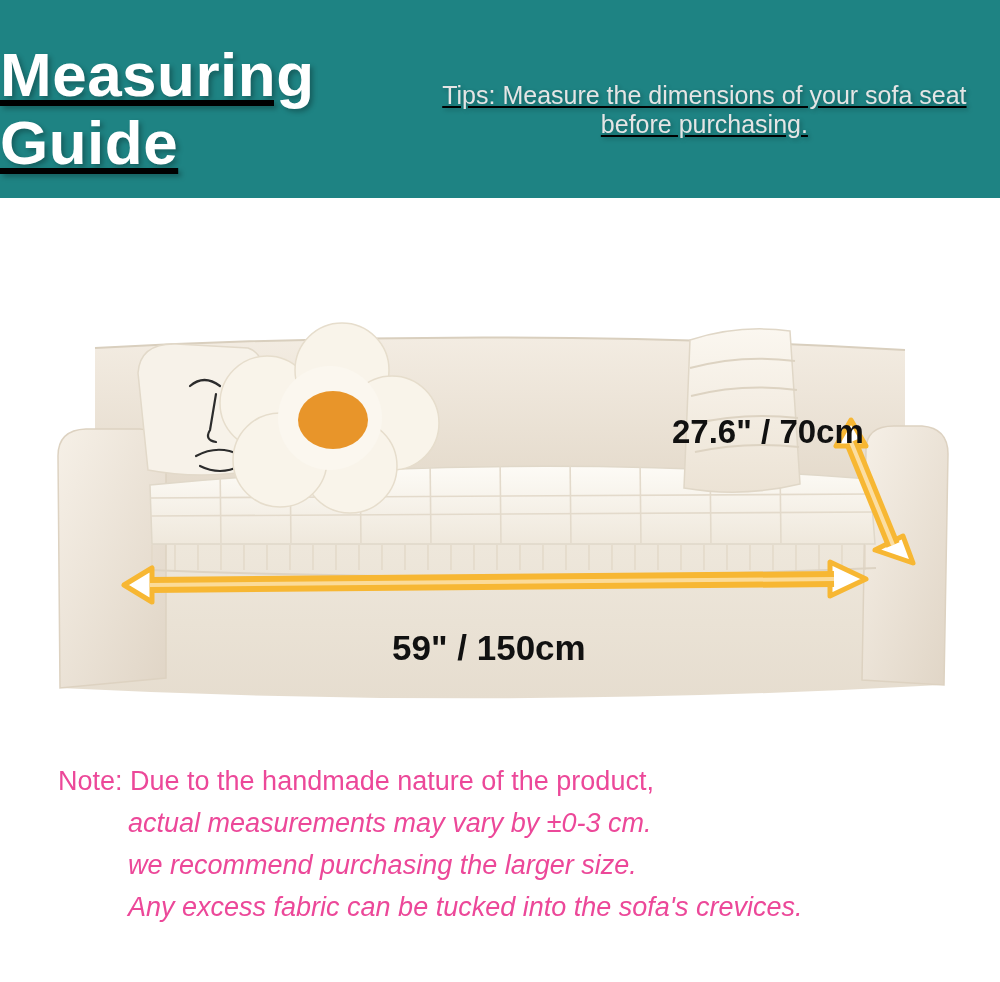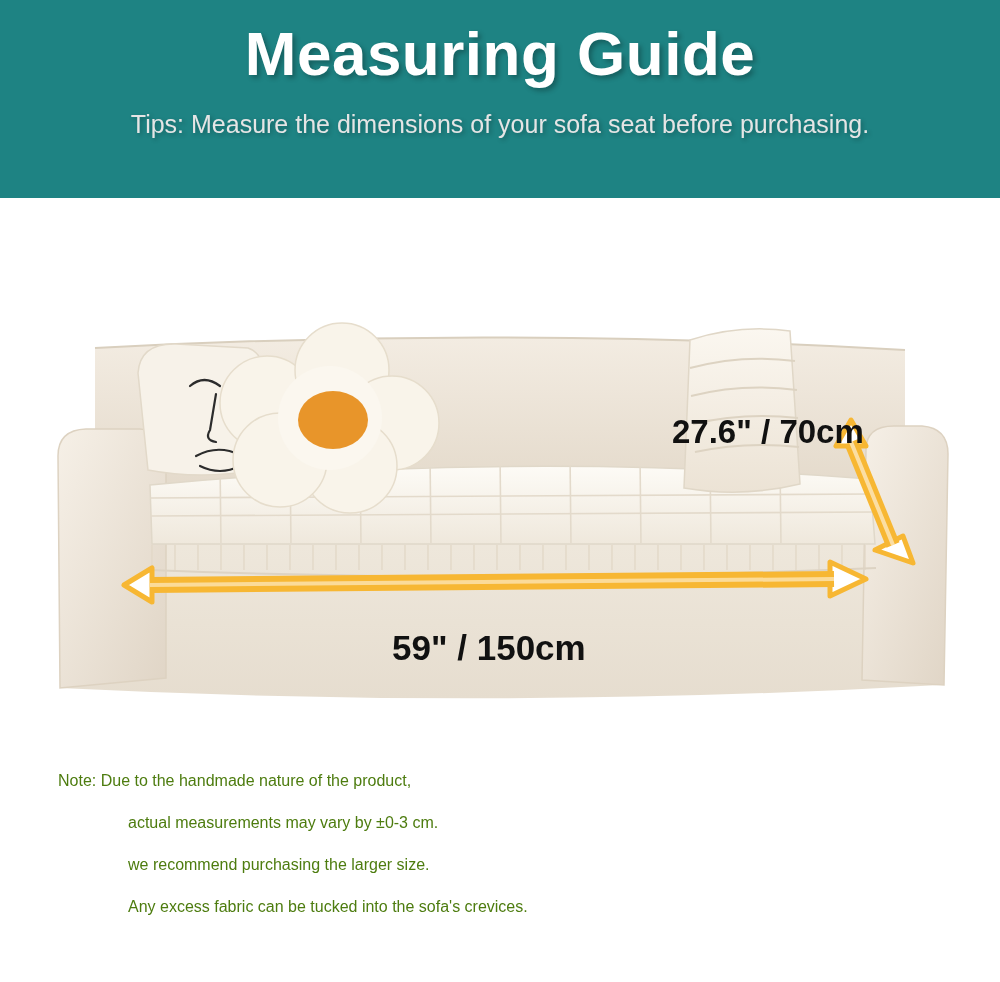--- a/index.html
+++ b/index.html
@@ -17,23 +17,23 @@
 
   
   .header {
     position: absolute;
     left: 0; top: 0;
     width: 1000px;
     height: 198px;
     background: #1e8383;
     box-sizing: border-box;
     display: flex;
-    flex-direction: column;
     align-items: center;
     justify-content: flex-start;
+    text-decoration: underline;
   }
   .header-title {
     margin-top: 20px;
     font-size: 62px;
     font-weight: bold;
     color: #ffffff;
     letter-spacing: 0.5px;
     text-shadow: 3px 3px 5px rgba(0,0,0,0.28);
     line-height: 1.1;
   }
@@ -78,26 +78,26 @@
   
   .notes {
     position: absolute;
     left: 0;
     top: 760px;
     width: 1000px;
     padding-left: 58px;
     box-sizing: border-box;
   }
   .note-line {
-    font-size: 16px;
-    color: #4d7c0f;
+    font-size: 27px;
+    color: #ec4899;
     line-height: 42px;
     white-space: nowrap;
   }
-  .note-line.indent { padding-left: 70px; }
+  .note-line.indent { padding-left: 70px; font-style: italic; }
 </style>
 </head>
 <body>
 
 <div class="header">
   <div class="header-title">Measuring Guide</div>
   <div class="header-subtitle">Tips: Measure the dimensions of your sofa seat before purchasing.</div>
 </div>
 
 <div class="photo">

